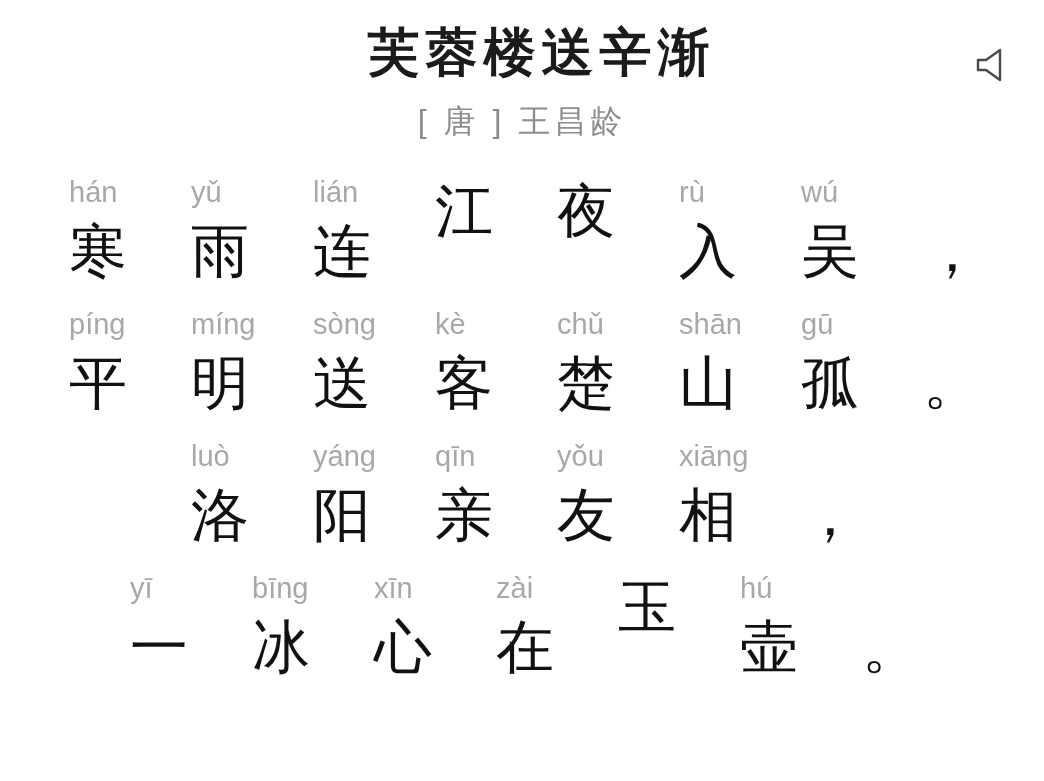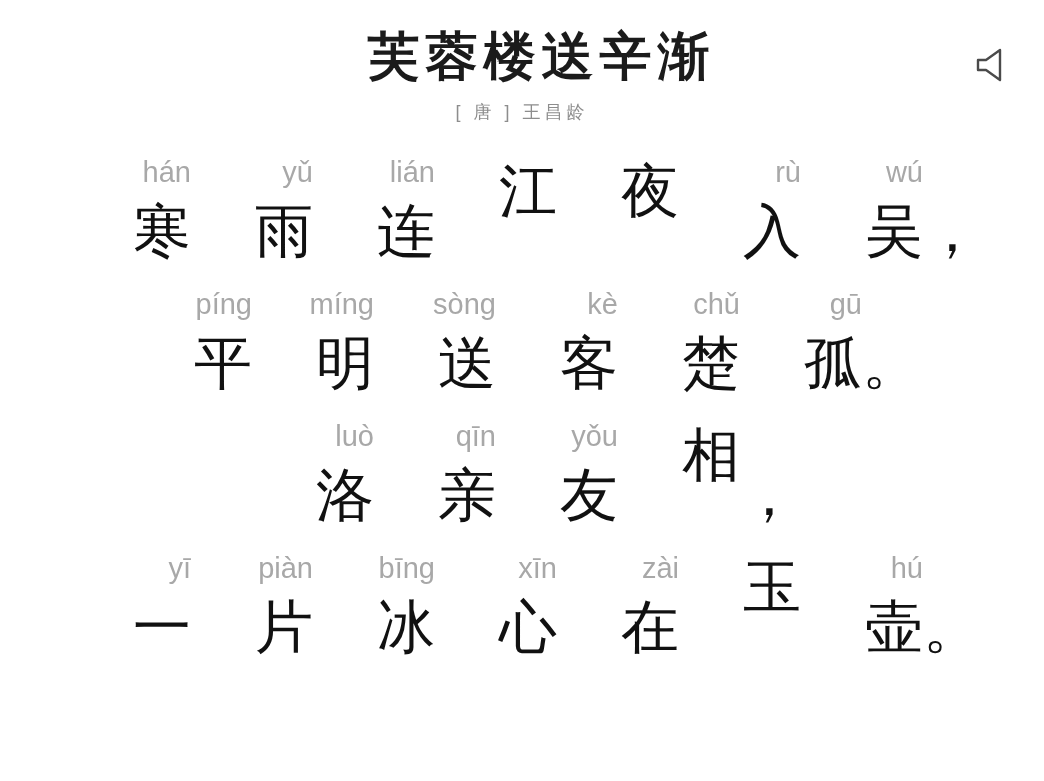--- a/index.html
+++ b/index.html
@@ -27,26 +27,26 @@
     padding-top: 26px;
     text-align: center;
     position: relative;
   }
   .poem-title {
     font-size: 52px;
     font-weight: 700;
     color: #1b1b1b;
     letter-spacing: 6px;
     line-height: 1.2;
-    font-family: Liberation Serif, serif;
+    font-family: Liberation Mono, monospace;
     margin-left: 39px;
   }
   .poem-author {
     margin-top: 12px;
-    font-size: 18px;
+    font-size: 32px;
     color: #8d8d8d;
     letter-spacing: 4px;
   }
 
   .speaker-btn {
     position: absolute;
     right: 26px;
     top: 38px;
     width: 52px;
     height: 52px;
@@ -64,21 +64,21 @@
 
   .poem-line {
     display: flex;
     justify-content: center;
     align-items: flex-start;
     margin-bottom: 14px;
   }
 
   .char-block {
     width: 122px;
-    text-align: right;
+    text-align: left;
   }
   .pinyin {
     font-size: 29px;
     color: #a8a8a8;
     height: 40px;
     line-height: 40px;
     letter-spacing: 0px;
     white-space: nowrap;
   }
   .hanzi {
@@ -169,61 +169,66 @@
       </div>
       <div class="char-block">
         <div class="pinyin">kè</div>
         <div class="hanzi">客</div>
       </div>
       <div class="char-block">
         <div class="pinyin">chǔ</div>
         <div class="hanzi">楚</div>
       </div>
       <div class="char-block">
+        <div class="pinyin">shān</div>
+        <div class="hanzi">山</div>
+      </div>
+      <div class="char-block">
         <div class="pinyin">gū</div>
         <div class="hanzi">孤</div>
       </div>
       <div class="char-block punct-block">
         <div class="pinyin">.</div>
         <div class="hanzi">。</div>
       </div>
     </div>
 
     <div class="poem-line">
       <div class="char-block">
         <div class="pinyin">luò</div>
         <div class="hanzi">洛</div>
       </div>
       <div class="char-block">
+        <div class="pinyin">yáng</div>
+        <div class="hanzi">阳</div>
+      </div>
+      <div class="char-block">
         <div class="pinyin">qīn</div>
         <div class="hanzi">亲</div>
       </div>
       <div class="char-block">
         <div class="pinyin">yǒu</div>
         <div class="hanzi">友</div>
       </div>
       <div class="char-block">
+        <div class="pinyin">xiāng</div>
         <div class="hanzi">相</div>
       </div>
       <div class="char-block punct-block">
         <div class="pinyin">.</div>
         <div class="hanzi">，</div>
       </div>
     </div>
 
     <div class="poem-line">
       <div class="char-block">
         <div class="pinyin">yī</div>
         <div class="hanzi">一</div>
       </div>
       <div class="char-block">
-        <div class="pinyin">piàn</div>
-        <div class="hanzi">片</div>
-      </div>
-      <div class="char-block">
         <div class="pinyin">bīng</div>
         <div class="hanzi">冰</div>
       </div>
       <div class="char-block">
         <div class="pinyin">xīn</div>
         <div class="hanzi">心</div>
       </div>
       <div class="char-block">
         <div class="pinyin">zài</div>
         <div class="hanzi">在</div>

